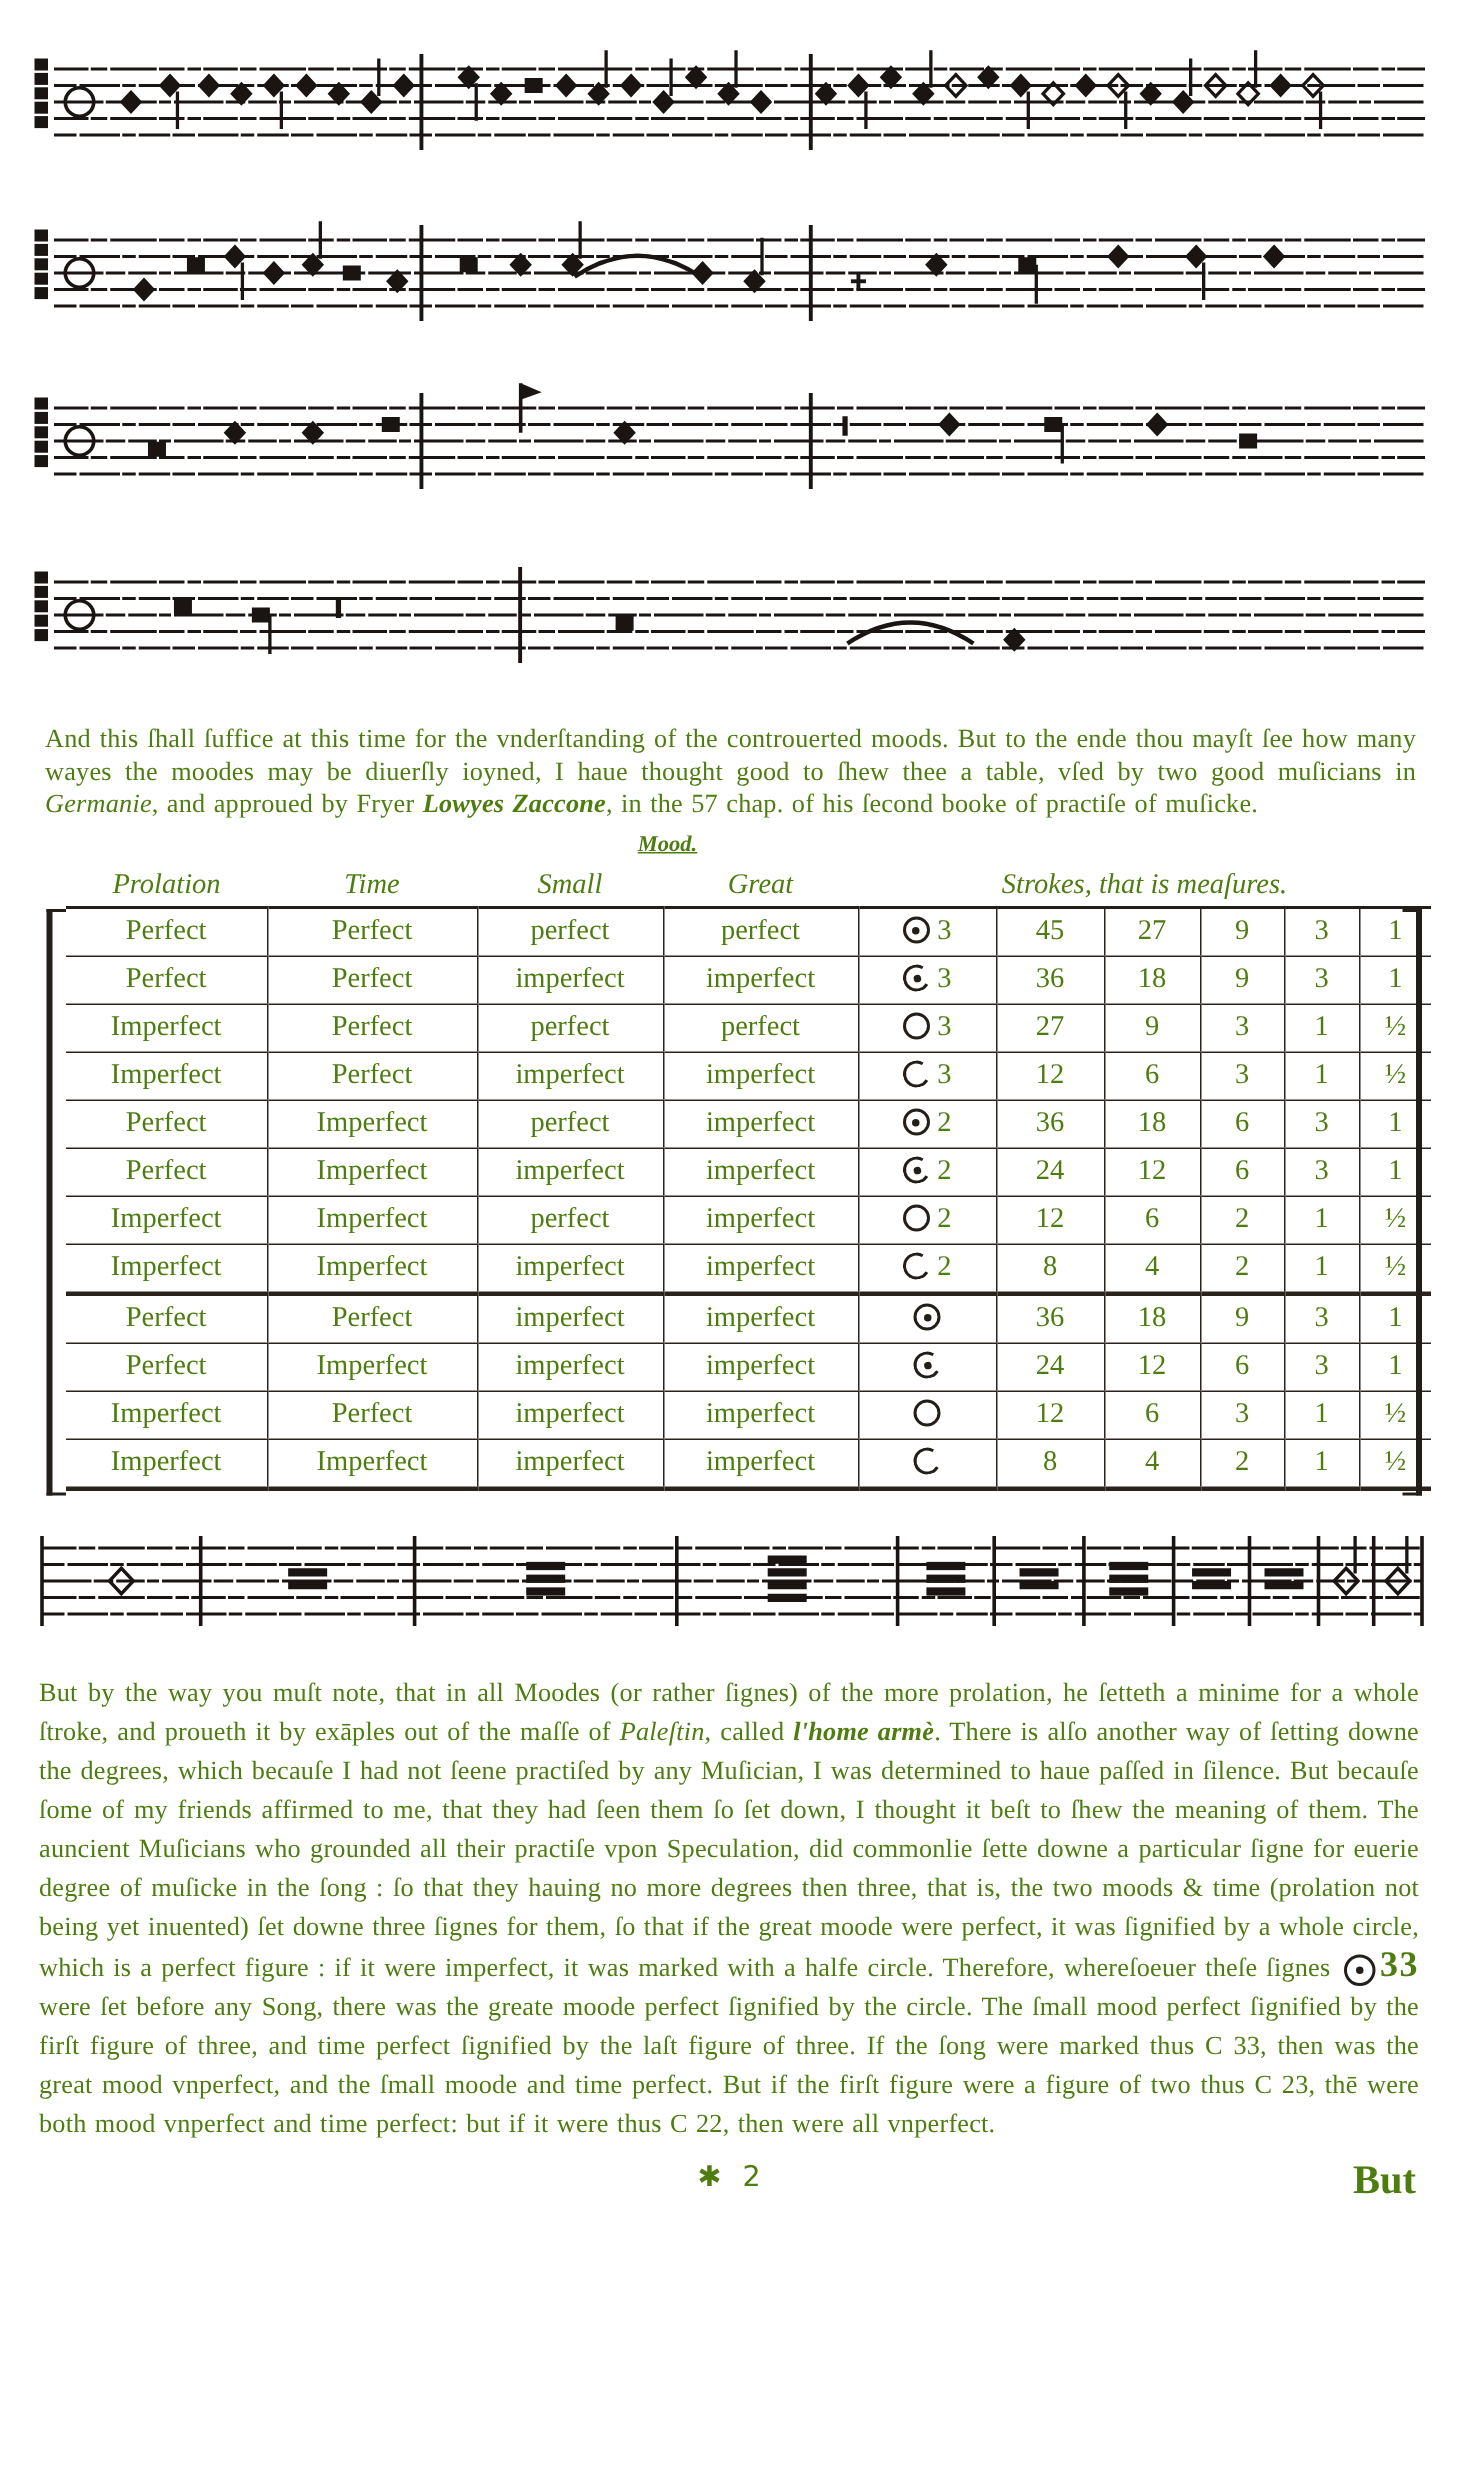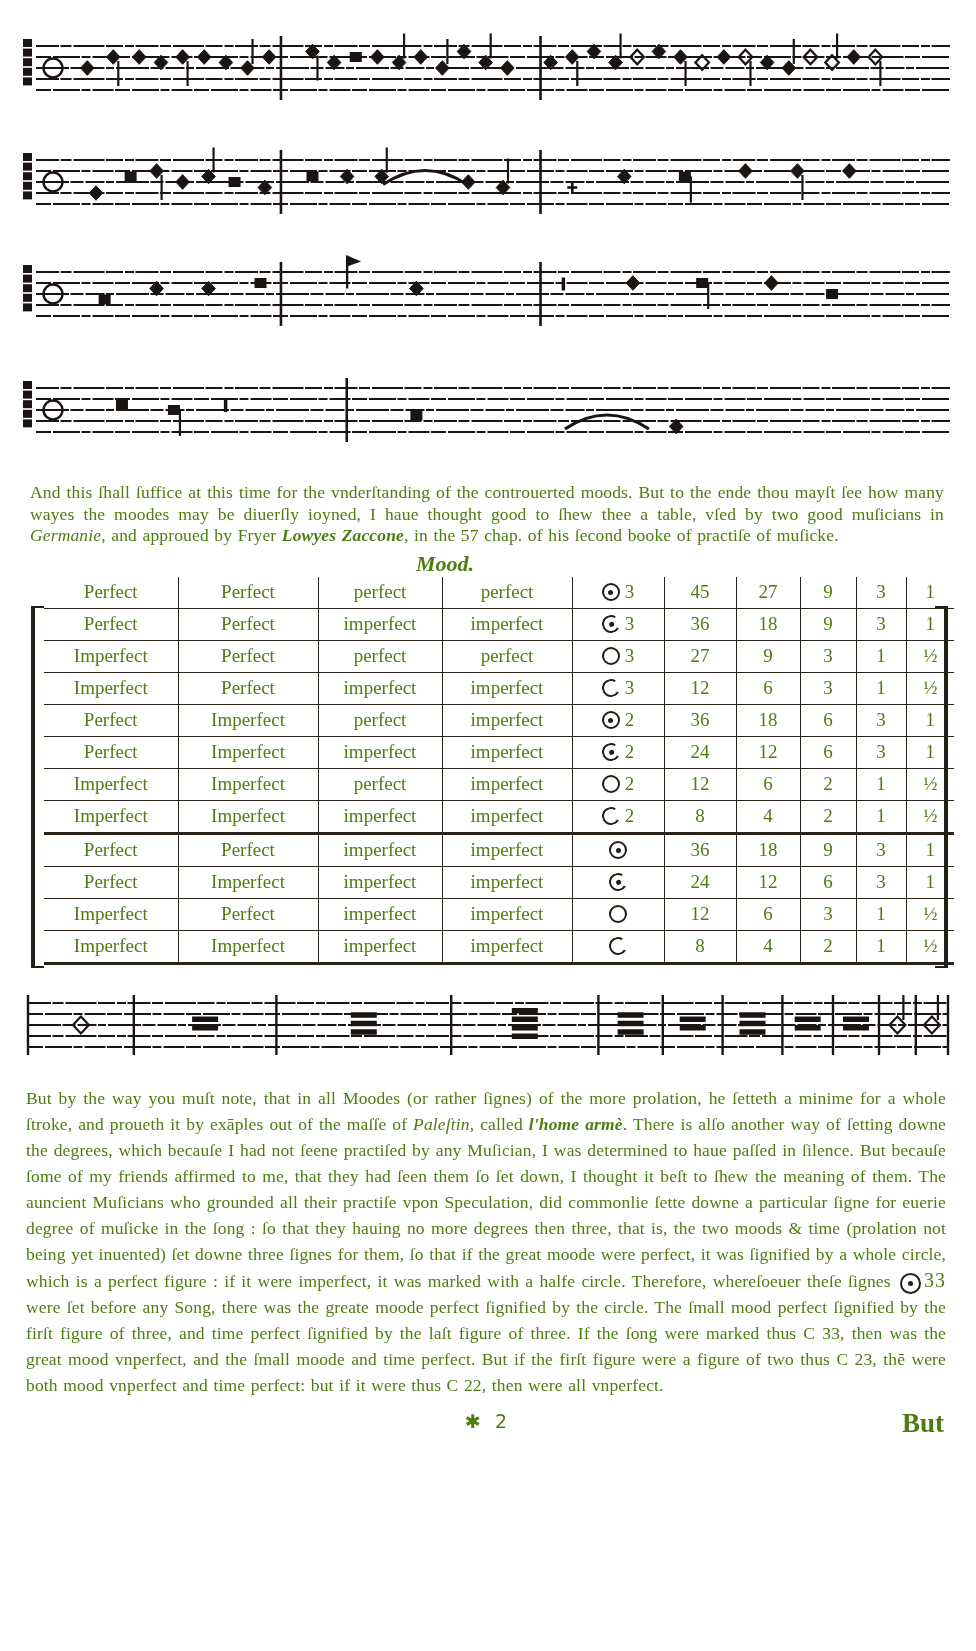--- a/index.html
+++ b/index.html
@@ -9,38 +9,38 @@
   .music-top svg{display:block;margin-bottom:8px;}
   .para{text-align:justify;letter-spacing:0.15px;word-spacing:1px;}
   .p1{font-size:17.5px;line-height:21.5px;margin:10px 32px 0 30px;}
   .p2{font-size:17.5px;line-height:26px;margin:14px 30px 0 26px;}
   .it{font-style:italic;}
   .bd{font-weight:bold;}
   .tablewrap{position:relative;margin:4px 40px 0 44px;}
   .mood-table{width:100%;border-collapse:collapse;table-layout:fixed;}
   .mood-table td{height:31px;padding:0;text-align:center;font-size:19px;overflow:hidden;white-space:nowrap;}
   .mood-table thead td{border:none;font-style:italic;font-size:19px;height:27px;}
-  .mood-table thead tr.moodrow td{height:26px;font-size:22px;font-weight:bold;}
+  .mood-table thead tr.moodrow td{height:26px;font-size:15px;font-weight:bold;text-decoration:underline;}
   .mood-table thead tr.labrow td{border-bottom:2.4px solid #241e18;}
   .mood-table tbody td{border-bottom:1.7px solid #2a231c;}
   .mood-table tbody td + td{border-left:1.7px solid #2a231c;}
   .mood-table tbody tr.heavy td{border-bottom-width:3.2px;}
   .bracket-l{position:absolute;left:-13px;top:55px;bottom:-3px;width:9px;
              border-left:4.5px solid #241e18;border-top:2.5px solid #241e18;border-bottom:2.5px solid #241e18;}
   .bracket-r{position:absolute;right:-12px;top:55px;bottom:-3px;width:9px;
              border-right:4.5px solid #241e18;border-top:2.5px solid #241e18;border-bottom:2.5px solid #241e18;}
   .msign{display:inline-block;box-sizing:border-box;width:18px;height:18px;border:2.4px solid #241e18;
          border-radius:50%;position:relative;vertical-align:-3px;}
   .msign.half{border-right-color:transparent;transform:rotate(-14deg);}
   .msign.dot::after{content:"";position:absolute;left:50%;top:50%;width:5px;height:5px;
                     margin:-2.5px 0 0 -2.5px;border-radius:50%;background:#241e18;}
   .snum{font-size:19px;margin-left:5px;}
   .insign{white-space:nowrap;}
   .insign .msign{width:21px;height:21px;border-width:2.7px;margin:0 1px -4px 3px;}
-  .insign-num{font-size:20px;font-weight:normal;letter-spacing:1px;margin-left:2px;}
+  .insign-num{font-size:24px;font-weight:bold;letter-spacing:1px;margin-left:2px;}
   .music-bottom{margin:14px 26px 0 26px;}
   .footer{position:relative;text-align:center;margin-top:12px;font-size:19px;height:30px;}
   .sig{font-family:"DejaVu Sans","Liberation Serif",serif;letter-spacing:4px;}
   .catch{position:absolute;right:32px;top:-2px;font-weight:bold;font-size:27px;}
 </style>
 </head>
 <body>
 
 <div class="page">
 
@@ -218,20 +218,27 @@
           <col style="width: 56px;">
           <col style="width: 50px;">
           <col style="width: 48px;">
         </colgroup>
       <thead id="mt-head">
           <tr class="moodrow">
             <td colspan="2"></td>
             <td colspan="2">Mood.</td>
             <td colspan="6"></td>
           </tr>
+          <tr class="labrow">
+            <td>Prolation</td>
+            <td>Time</td>
+            <td>Small</td>
+            <td>Great</td>
+            <td colspan="6">Strokes, that is meaſures.</td>
+          </tr>
         </thead>
       <tbody id="mt-body">
           <tr>
             <td>Perfect</td>
             <td>Perfect</td>
             <td>perfect</td>
             <td>perfect</td>
             <td><span class="msign dot"></span><span class="snum">3</span></td>
             <td>45</td>
             <td>27</td>

